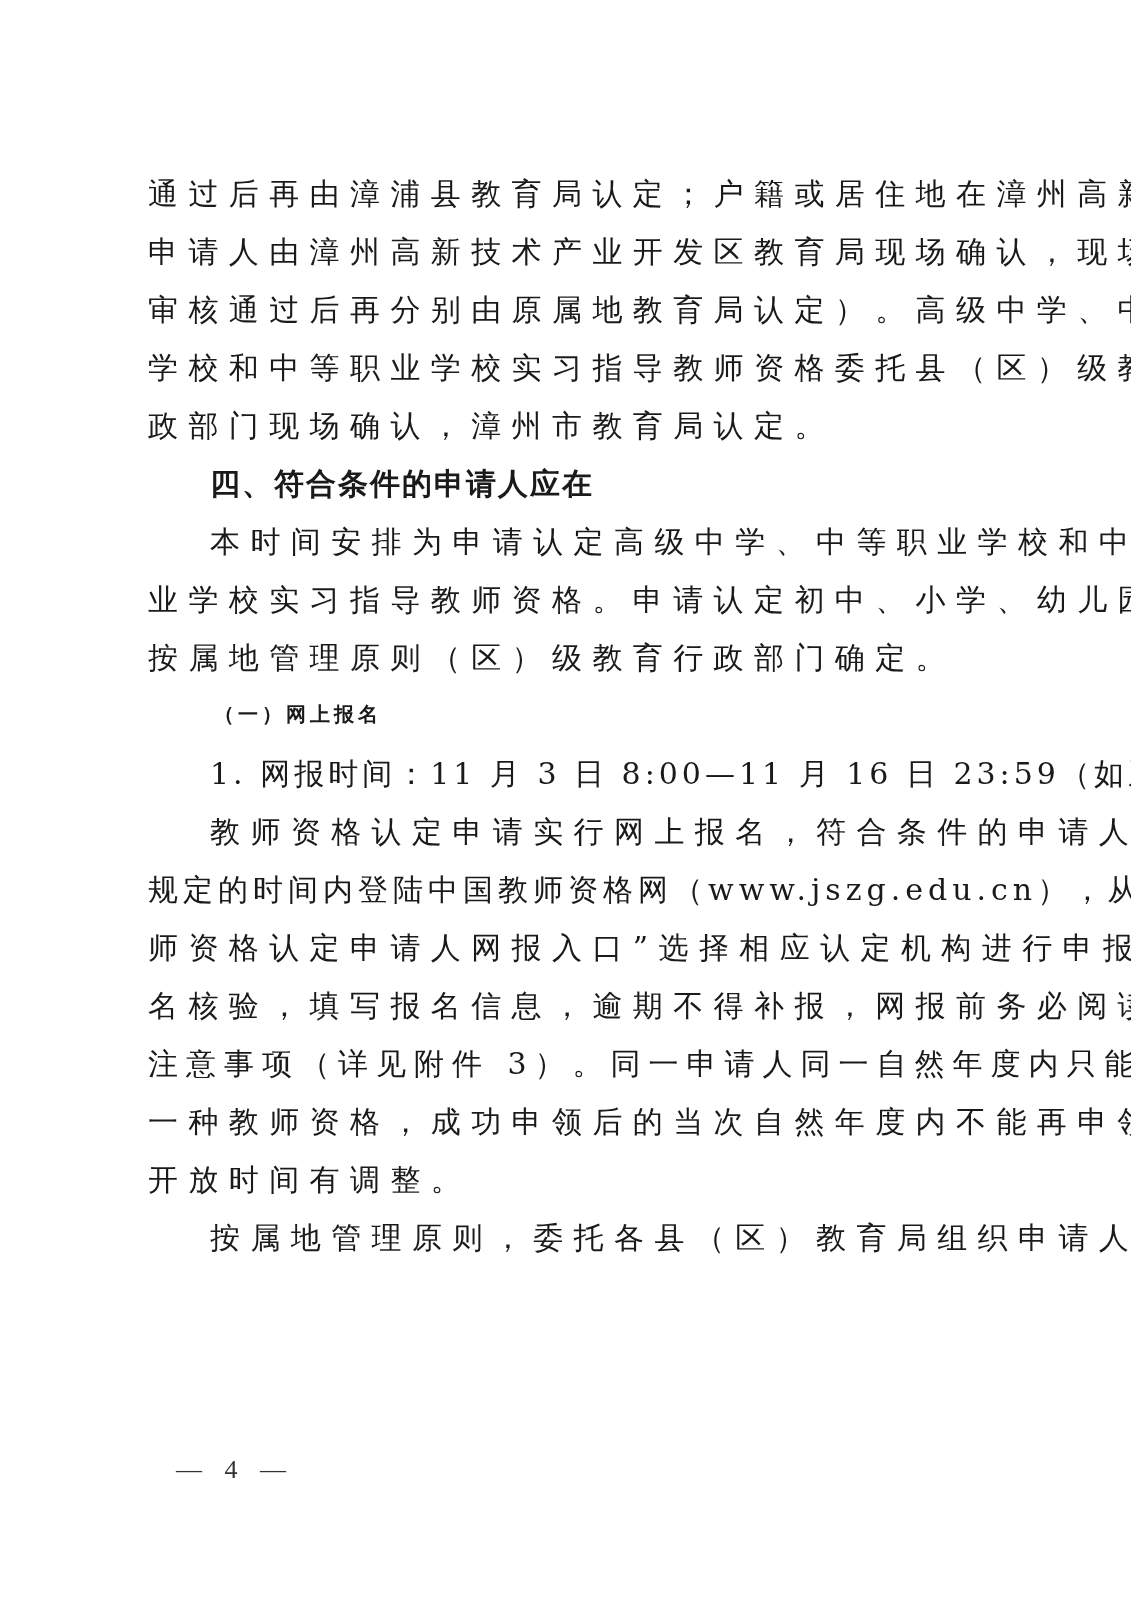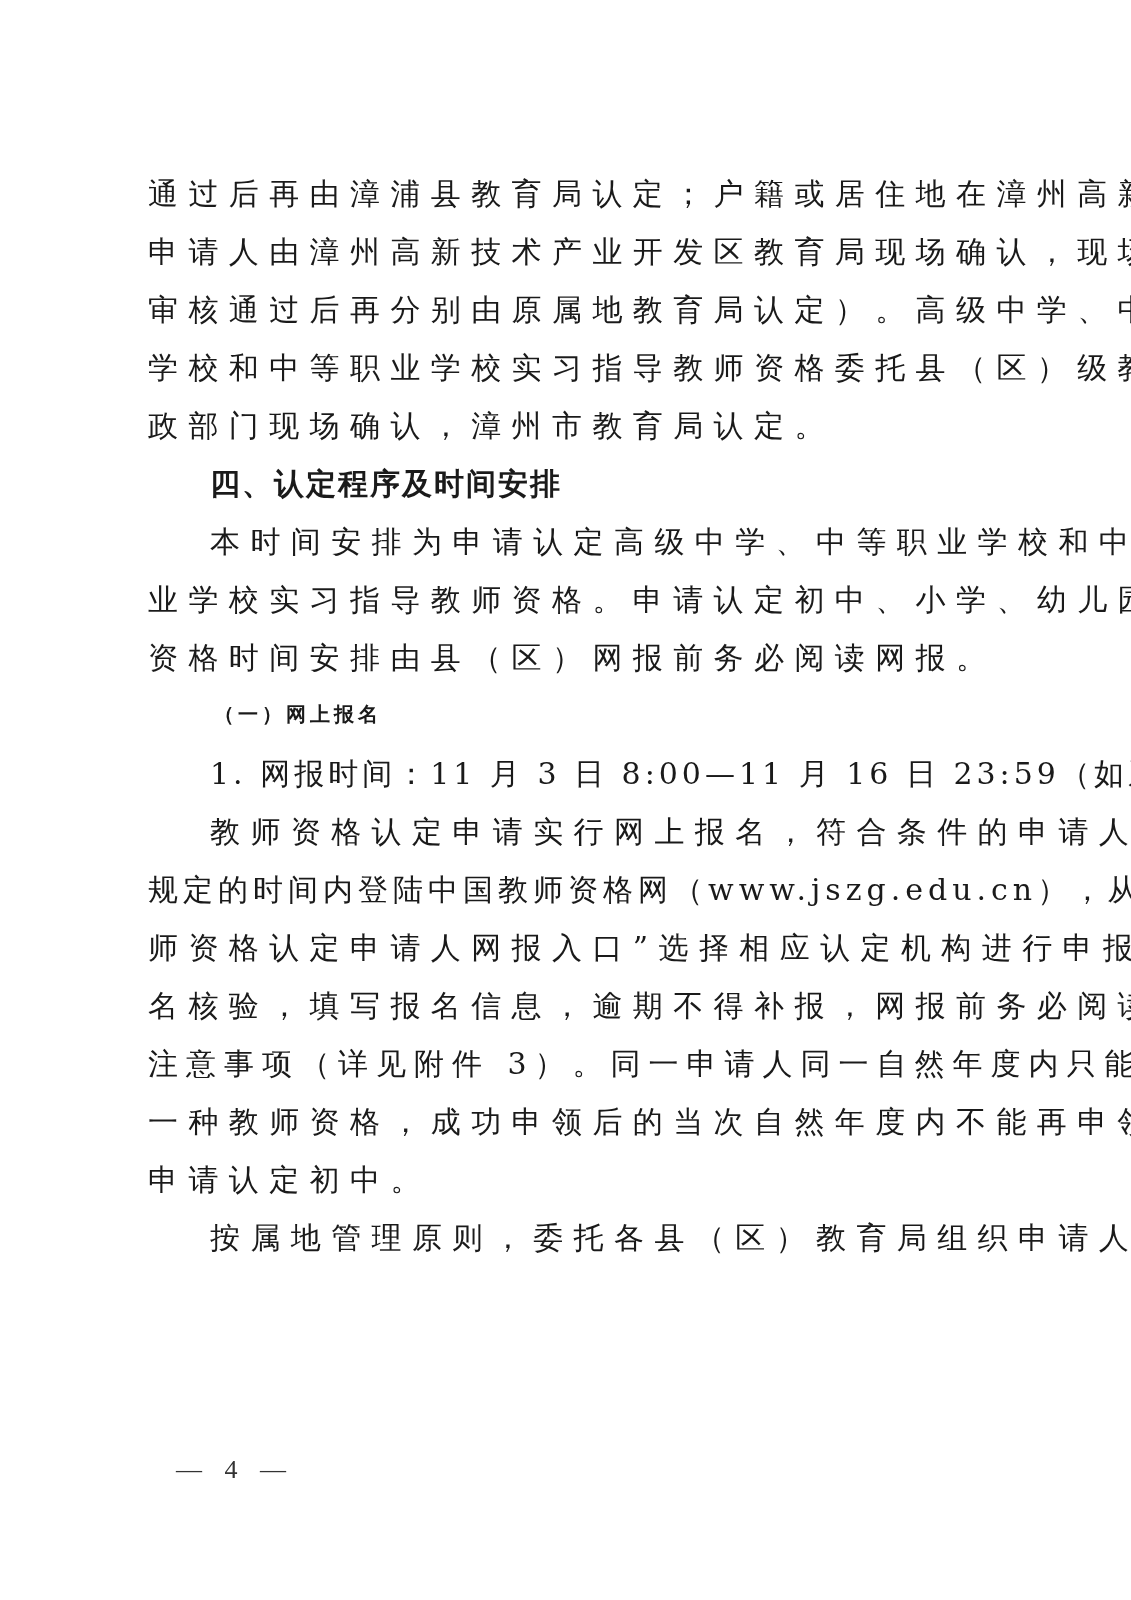--- a/index.html
+++ b/index.html
@@ -57,29 +57,29 @@
   </style>
 </head>
 <body>
 
 <div class="page">
   <div class="line">通过后再由漳浦县教育局认定；户籍或居住地在漳州高新区的</div>
   <div class="line">申请人由漳州高新技术产业开发区教育局现场确认，现场确认</div>
   <div class="line">审核通过后再分别由原属地教育局认定）。高级中学、中等职业</div>
   <div class="line">学校和中等职业学校实习指导教师资格委托县（区）级教育行</div>
   <div class="line">政部门现场确认，漳州市教育局认定。</div>
-  <div class="line indent heading">四、认定程序及时间安排</div>
+  <div class="line indent heading">四、符合条件的申请人应在</div>
   <div class="line indent">本时间安排为申请认定高级中学、中等职业学校和中等职</div>
   <div class="line">业学校实习指导教师资格。申请认定初中、小学、幼儿园教师</div>
-  <div class="line">资格时间安排由县（区）网报前务必阅读网报。</div>
+  <div class="line">按属地管理原则（区）级教育行政部门确定。</div>
   <div class="line subheading">（一）网上报名</div>
   <div class="line indent" style="letter-spacing:4px;">1. 网报时间：11 月 3 日  8:00—11 月 16 日  23:59（如系统</div>
   <div class="line indent">教师资格认定申请实行网上报名，符合条件的申请人应在</div>
   <div class="line" style="letter-spacing:5px;">规定的时间内登陆中国教师资格网（www.jszg.edu.cn），从“教</div>
   <div class="line">师资格认定申请人网报入口”选择相应认定机构进行申报、实</div>
   <div class="line">名核验，填写报名信息，逾期不得补报，网报前务必阅读网报</div>
   <div class="line" style="letter-spacing:8px;">注意事项（详见附件 3）。同一申请人同一自然年度内只能申请</div>
   <div class="line">一种教师资格，成功申领后的当次自然年度内不能再申领第二</div>
-  <div class="line">申请认定初中。</div>
+  <div class="line">开放时间有调整。</div>
   <div class="line indent">按属地管理原则，委托各县（区）教育局组织申请人到指</div>
 </div>
 
 <div class="page-number">— 4 —</div>
 
 </body></html>

